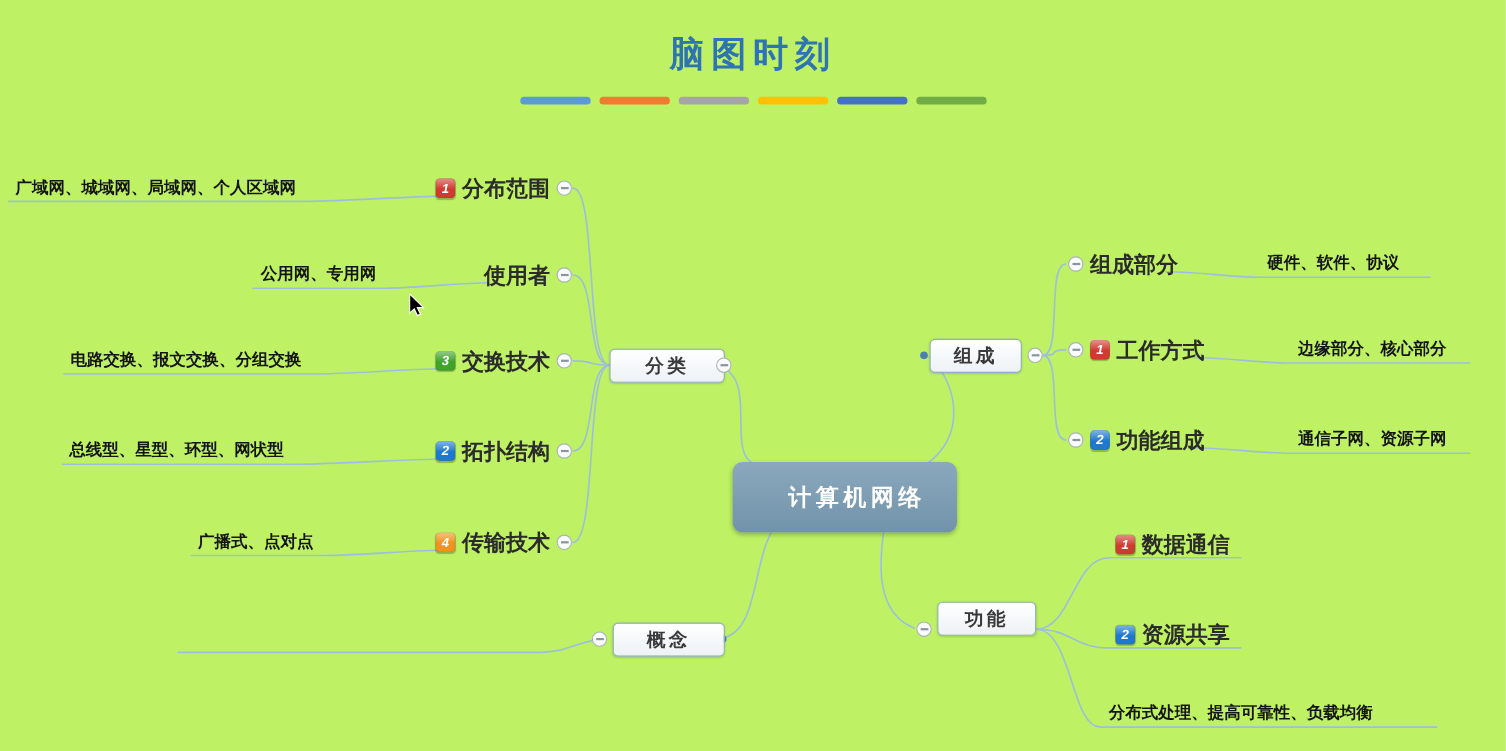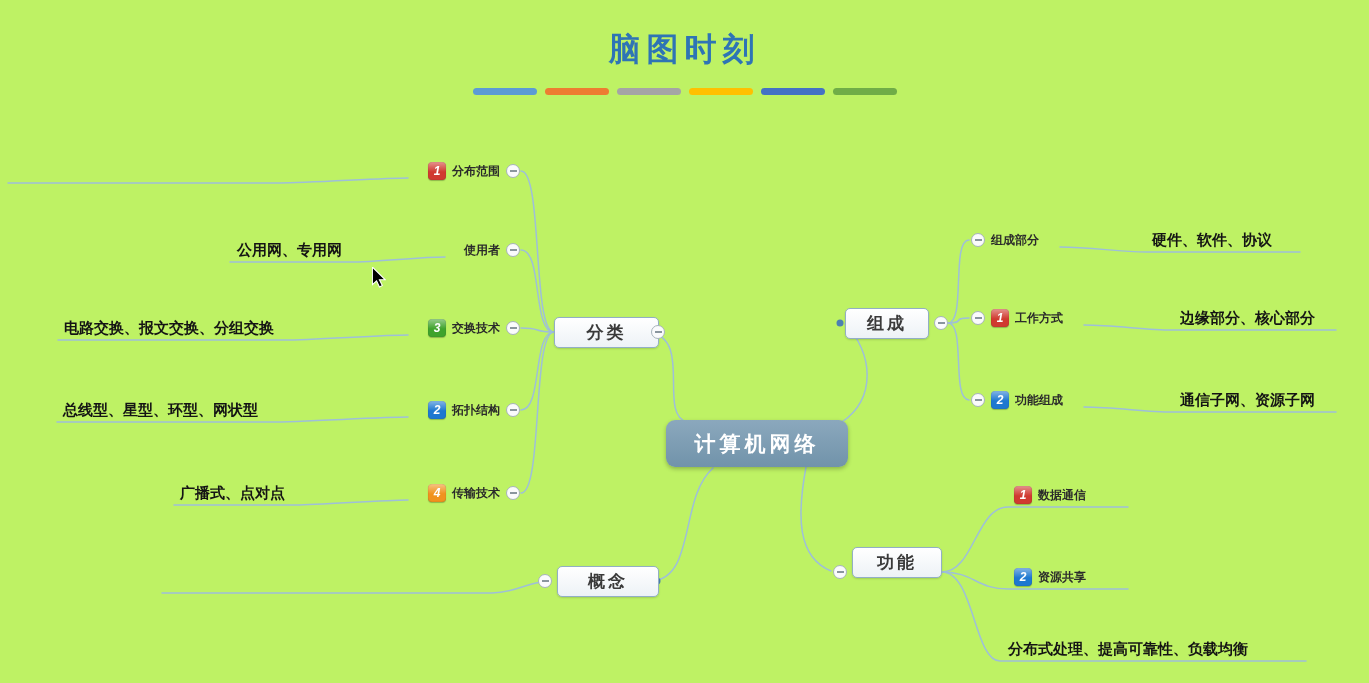--- a/index.html
+++ b/index.html
@@ -9,35 +9,35 @@
   .title{position:absolute;top:28px;left:0;width:100%;text-align:center;
          font-family:"Liberation Serif",serif;font-size:32px;font-weight:bold;
          color:#2E74B5;letter-spacing:6px;}
 
   .dashes{position:absolute;top:88px;left:50%;transform:translateX(-50%);
           display:flex;gap:8px;}
   .dash{width:64px;height:7px;border-radius:3.5px;display:inline-block;}
 
   svg.links{position:absolute;left:0;top:0;pointer-events:none;}
 
-  .central{position:absolute;left:666px;top:420px;width:182px;height:47px;
+  .central{position:absolute;left:666px;top:420px;width:182px;height:64px;
            display:flex;align-items:center;justify-content:center;
            background:linear-gradient(180deg,#8BA8BD,#7193AA);
            color:#ffffff;font-weight:bold;font-size:21px;letter-spacing:4px;
-           border-radius:9px;box-shadow:0 2px 4px rgba(0,0,0,.25);white-space:nowrap;}
+           border-radius:9px;box-shadow:0 2px 4px rgba(0,0,0,.25);white-space:nowrap;padding-left:22px;}
 
   .bnode{position:absolute;display:flex;align-items:center;justify-content:center;
          background:linear-gradient(180deg,#ffffff,#edf2f6);
          border:1px solid #92AFC5;border-radius:5px;
          font-weight:bold;font-size:17px;color:#3a3a3a;letter-spacing:3px;
          box-shadow:0 1px 2px rgba(0,0,0,.15);white-space:nowrap;box-sizing:border-box;}
 
   .row{position:absolute;display:flex;align-items:center;gap:6px;height:22px;}
   .row-left{justify-content:flex-end;}
-  .topic{font-size:12px;font-weight:bold;color:#2b2b2b;white-space:nowrap;}
+  .topic{font-size:20px;font-weight:bold;color:#2b2b2b;white-space:nowrap;}
   .leaf{position:absolute;font-size:15px;font-weight:bold;color:#141414;
         white-space:nowrap;line-height:20px;}
 
   .badge{width:18px;height:18px;flex:0 0 18px;border-radius:4px;color:#ffffff;
          font-size:12px;font-weight:bold;font-style:italic;
          display:flex;align-items:center;justify-content:center;
          background-image:linear-gradient(180deg,rgba(255,255,255,.45),rgba(255,255,255,0) 55%);
          box-shadow:inset 0 0 1px rgba(0,0,0,.4), 0 1px 1px rgba(0,0,0,.25);}
 
   .collapse{width:14px;height:14px;flex:0 0 14px;border-radius:50%;
@@ -136,20 +136,21 @@
     <span class="badge" style="background-color: rgb(30, 120, 208);">2</span>
     <span class="topic">拓扑结构</span>
     <span class="collapse"></span>
   </div>
   <div class="row row-left" style="left:370px;top:482px;width:150px;">
     <span class="badge" style="background-color: rgb(240, 146, 30);">4</span>
     <span class="topic">传输技术</span>
     <span class="collapse"></span>
   </div>
 
+  <span class="leaf" style="left:14px;top:161px;">广域网、城域网、局域网、个人区域网</span>
   <span class="leaf" style="left:237px;top:240px;">公用网、专用网</span>
   <span class="leaf" style="left:64px;top:318px;">电路交换、报文交换、分组交换</span>
   <span class="leaf" style="left:63px;top:400px;">总线型、星型、环型、网状型</span>
   <span class="leaf" style="left:180px;top:483px;">广播式、点对点</span>
 
 
   <div class="row" style="left:971px;top:229px;">
     <span class="collapse"></span>
     <span class="topic">组成部分</span>
   </div>

